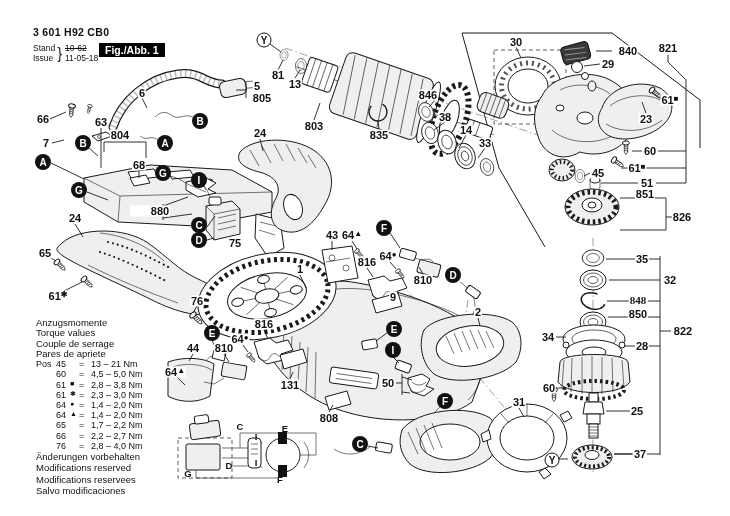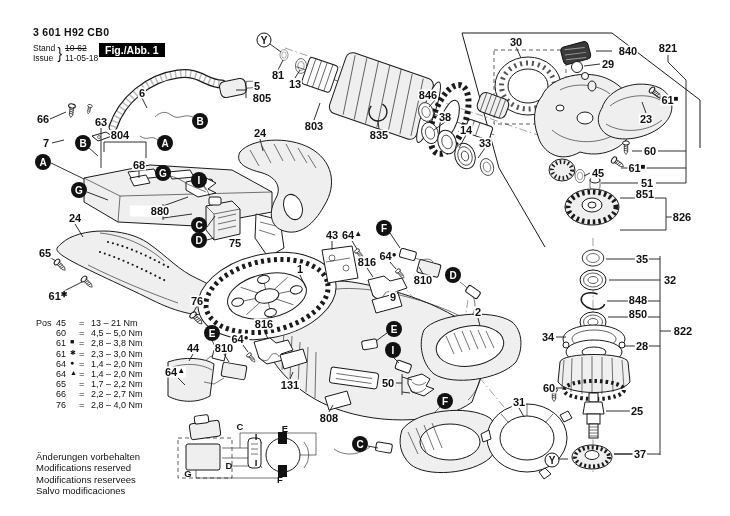--- a/index.html
+++ b/index.html
@@ -428,20 +428,26 @@
       <div>
         <span class="strike">10-62</span><br>
         <span>11-05-18</span>
       </div>
     </div>
   </div>
   <div class="figbox">Fig./Abb. 1</div>
 
   <div class="torque">
     <div>
+        <div>Anzugsmomente</div>
+        <div>Torque values</div>
+        <div>Couple de serrage</div>
+        <div>Pares de apriete</div>
+      </div>
+    <div>
         <div class="trow">
           <span class="tpre">Pos</span>
           <span class="tpos">45</span>
           <span class="tmk"></span>
           <span class="teq">=</span>
           <span>13 – 21 Nm</span>
         </div>
         <div class="trow">
           <span class="tpre"></span>
           <span class="tpos">60</span>
@@ -535,21 +541,21 @@
       <span class="co" style="left: 646px; top: 119px;">23</span>
       <span class="co" style="left: 670px; top: 100px;">61<sup>■</sup></span>
       <span class="co" style="left: 650px; top: 151px;">60</span>
       <span class="co" style="left: 637px; top: 168px;">61<sup>■</sup></span>
       <span class="co" style="left: 598px; top: 173px;">45</span>
       <span class="co" style="left: 647px; top: 183px;">51</span>
       <span class="co" style="left: 645px; top: 194px; text-align: right;">851</span>
       <span class="co" style="left: 682px; top: 217px;">826</span>
       <span class="co" style="left: 642px; top: 259px;">35</span>
       <span class="co" style="left: 642px; top: 280px; margin-left: 28px;">32</span>
-      <span class="co" style="left: 638px; top: 300px;">848</span>
+      <span class="co" style="left: 638px; top: 300px; font-family: Liberation Serif, serif;">848</span>
       <span class="co" style="left: 638px; top: 314px;">850</span>
       <span class="co" style="left: 683px; top: 331px;">822</span>
       <span class="co" style="left: 548px; top: 337px;">34</span>
       <span class="co" style="left: 642px; top: 346px;">28</span>
       <span class="co" style="left: 549px; top: 388px;">60</span>
       <span class="co" style="left: 637px; top: 411px;">25</span>
       <span class="co" style="left: 640px; top: 454px;">37</span>
       <span class="co" style="left: 332px; top: 235px;">43</span>
       <span class="co" style="left: 352px; top: 235px;">64<sup>▲</sup></span>
       <span class="co" style="left: 367px; top: 262px;">816</span>

